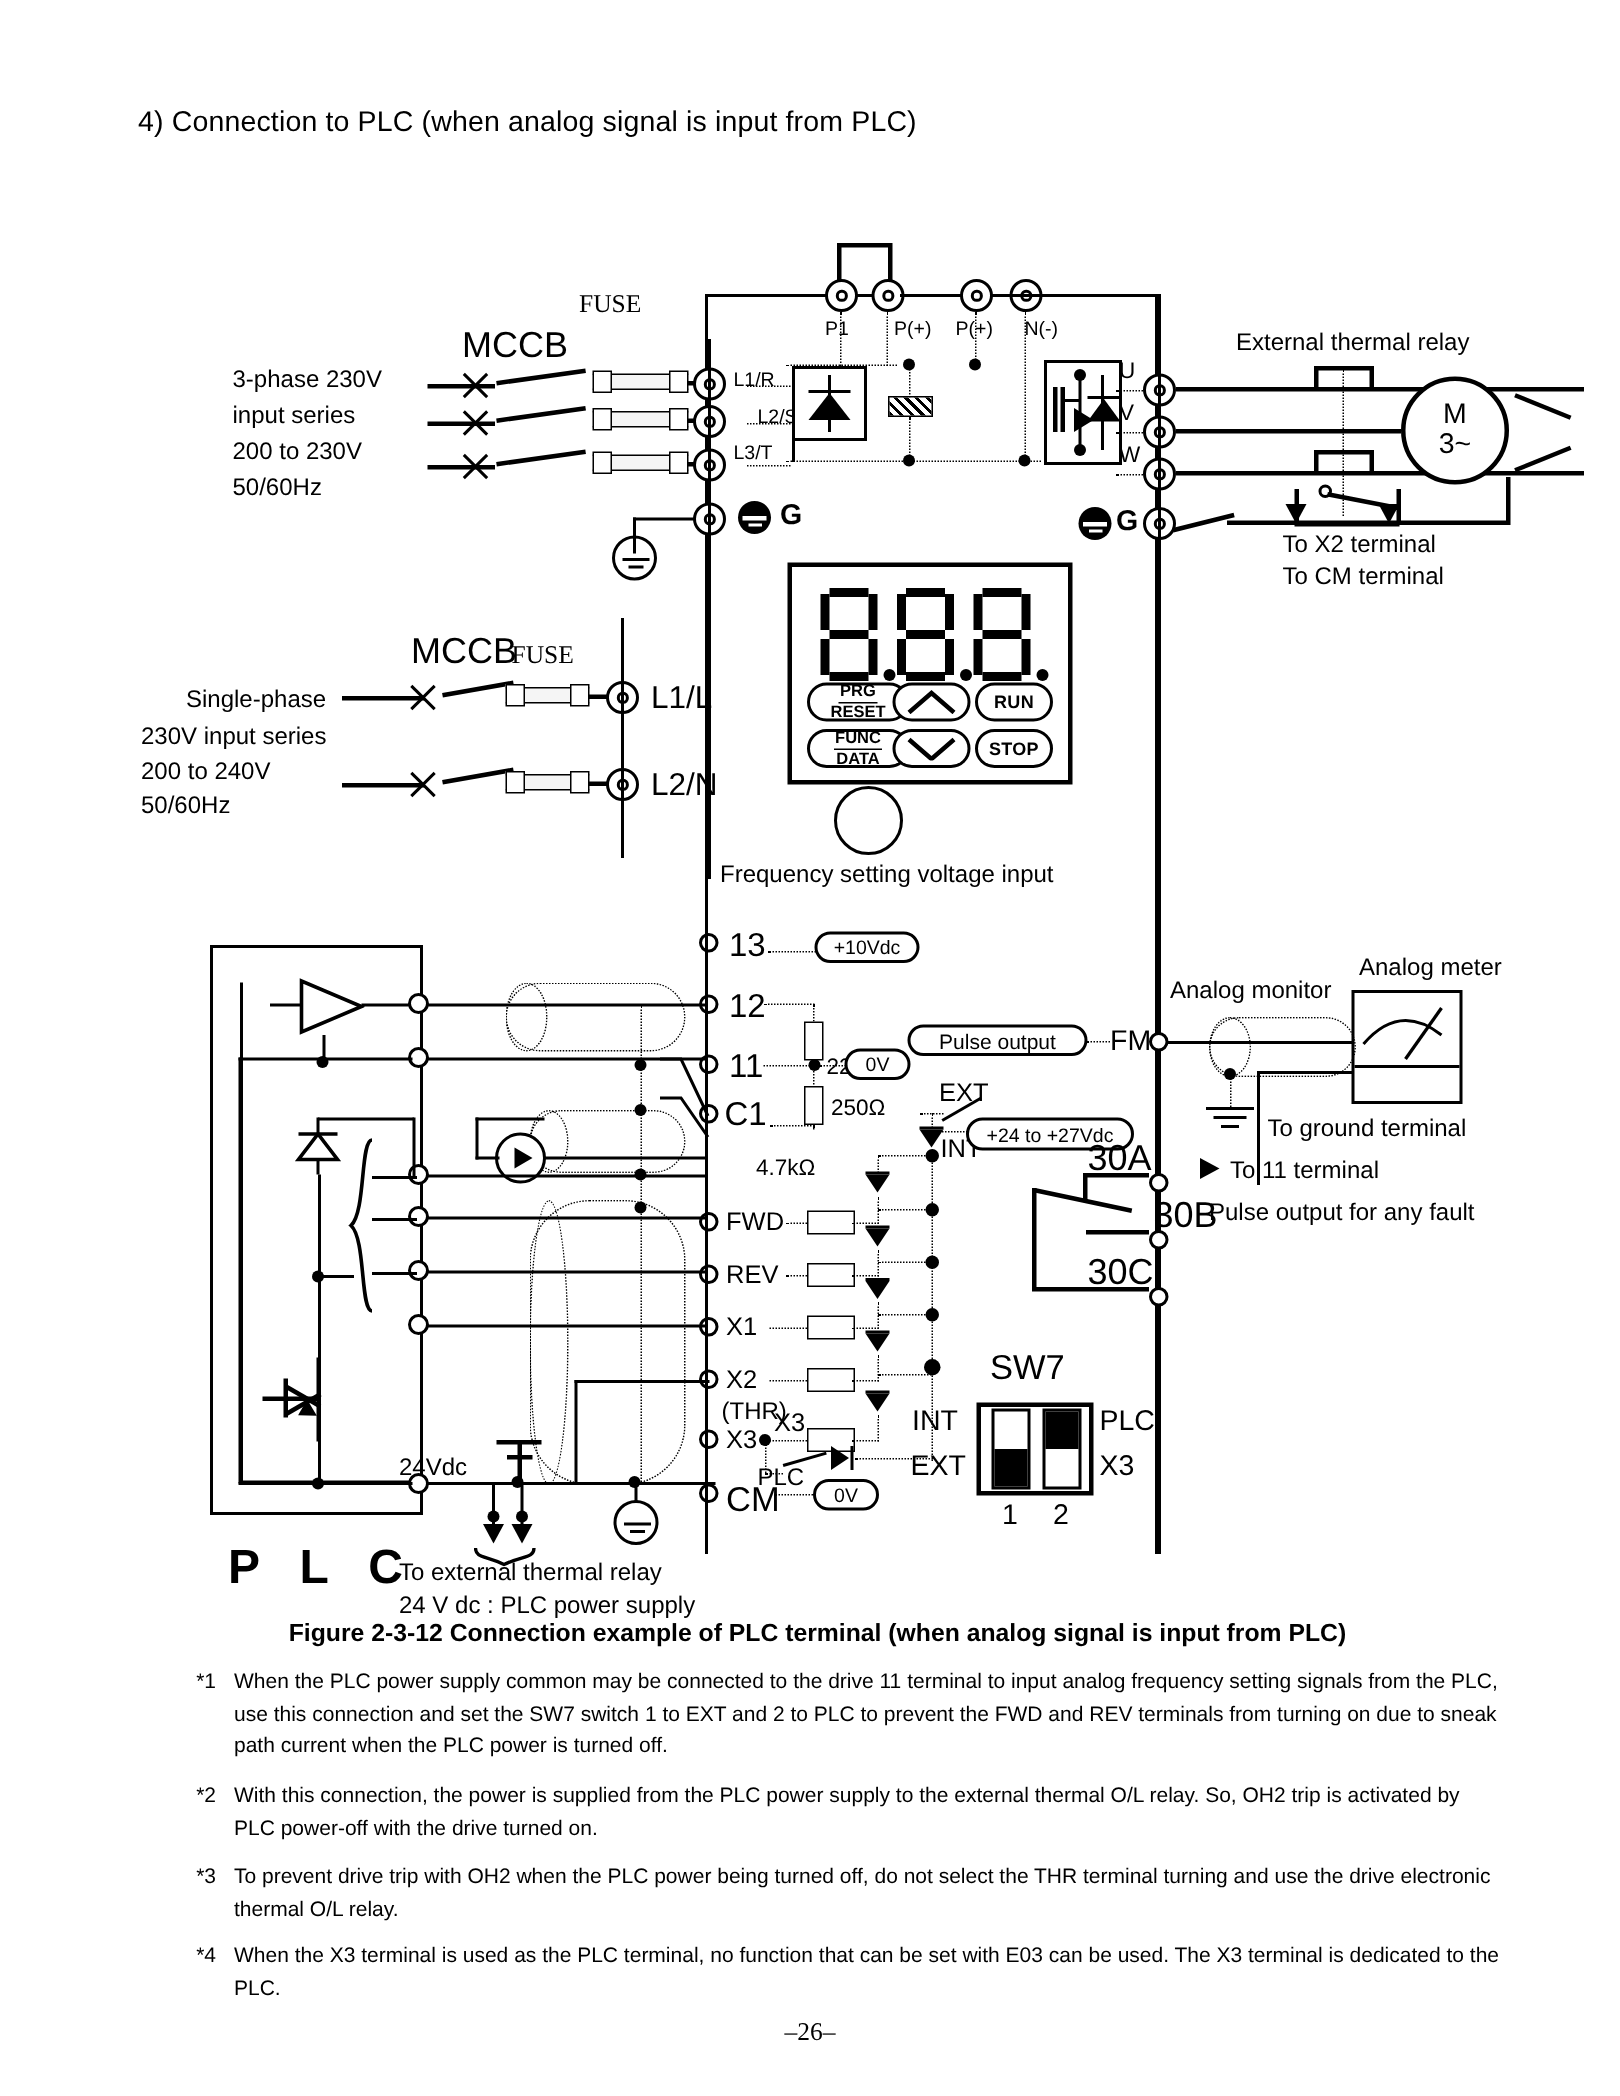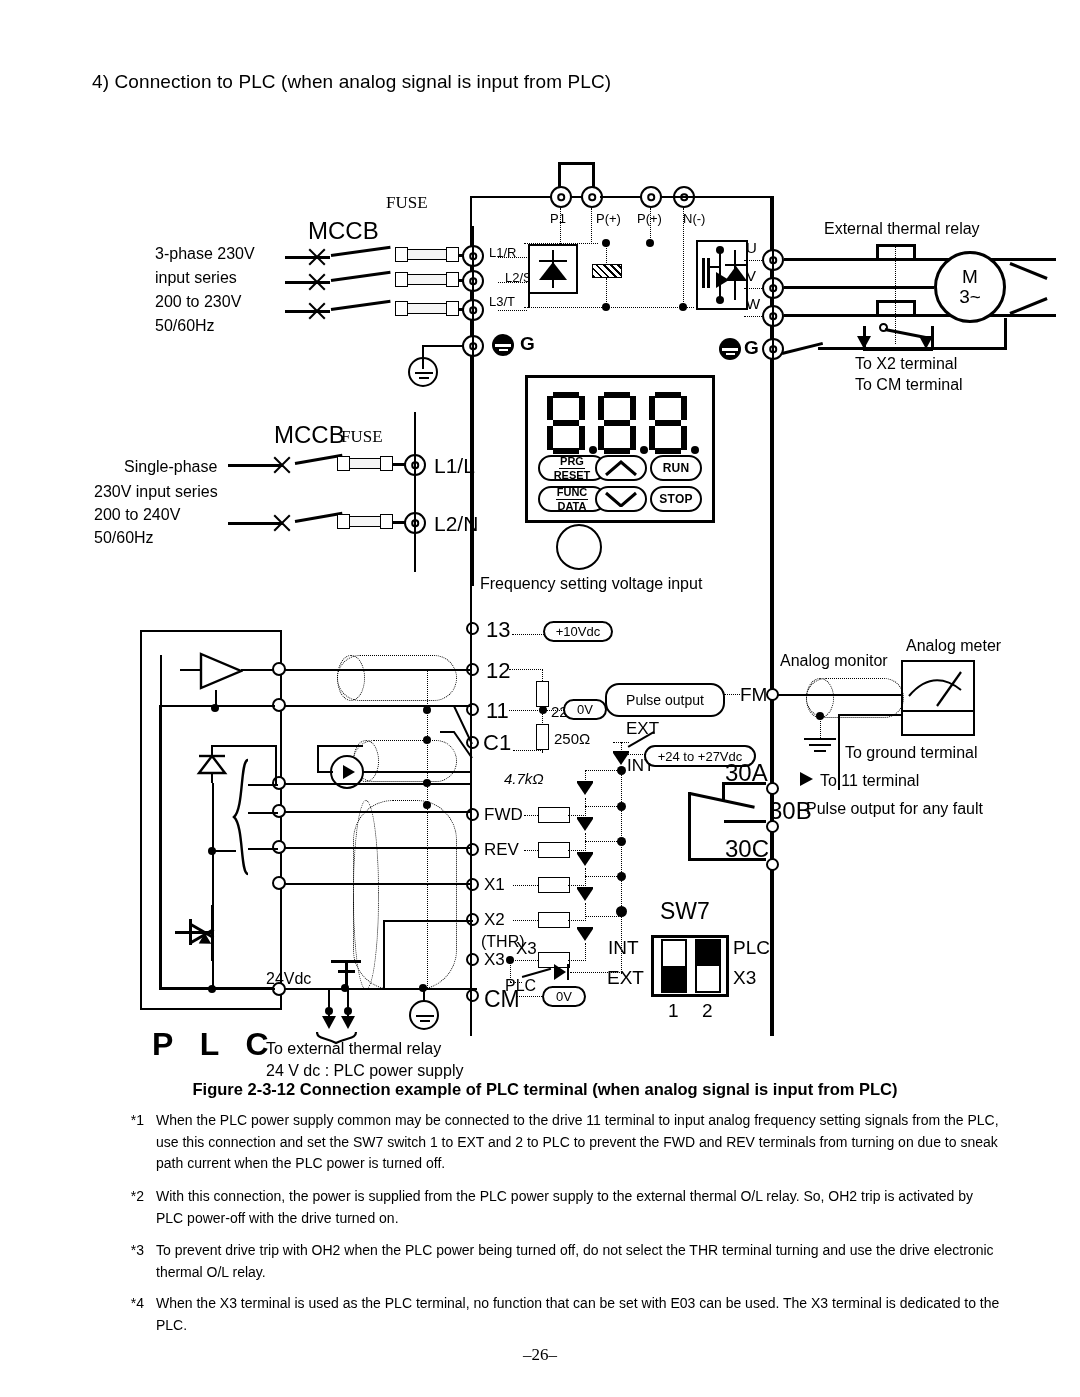--- a/index.html
+++ b/index.html
@@ -627,21 +627,21 @@
 <div class="vdot" style="left:542px; top:707px; height:18px;"></div>
 
 <div class="resistor" style="left:536px; top:724px; width:13px; height:26px;"></div>
 <div class="lbl" style="left:554px; top:731px; font-size:15px;">250Ω</div>
 
 <div class="opencirc" style="left:466px; top:736px; width:13px; height:13px;"></div>
 <div class="lbl" style="left:483px; top:731px; font-size:22px;">C1</div>
 <div class="hdot" style="left:513px; top:750px; width:30px;"></div>
 <div class="vdot" style="left:542px; top:750px; height:2px;"></div>
 
-<div class="lbl" style="left:504px; top:771px; font-size:15px;font-style:italic;">4.7kΩ</div>
+<div class="lbl" style="left:504px; top:771px; font-size:15px;">4.7kΩ</div>
 
 <div class="opencirc" style="left:466px; top:808px; width:13px; height:13px;"></div>
 <div class="lbl lbl-md" style="left:484px; top:806px; font-size:17px;">FWD</div>
 <div class="hdot" style="left:524px; top:815px; width:20px;"></div>
 <div class="resistor" style="left:538px; top:807px; width:32px; height:16px;"></div>
 <div class="hdot" style="left:568px; top:815px; width:18px;"></div>
 <div class="vdot" style="left:585px; top:798px; height:18px;"></div>
 <div class="diode-d" style="left:577px; top:780px;">
     <div class="bar"></div>
     <div class="tri"></div>
@@ -729,21 +729,21 @@
     <div class="tri"></div>
   </div>
 <div class="vdot" style="left:621px; top:742px; height:10px;"></div>
 <div class="hline-thin" style="left:628px; top:746px; width:30px; transform:rotate(-30deg); transform-origin:left center;"></div>
 <div class="hdot" style="left:613px; top:742px; width:16px;"></div>
 <div class="lbl" style="left:626px; top:720px; font-size:17px;">EXT</div>
 <div class="lbl" style="left:627px; top:757px; font-size:17px;">INT</div>
 <div class="hdot" style="left:628px; top:754px; width:17px;"></div>
 <div class="bubble" style="left:644px; top:745px; width:112px; height:22px;">+24 to +27Vdc</div>
 
-<div class="bubble" style="left:605px; top:683px; width:120px; height:34px; font-size:14px;">Pulse output</div>
+<div class="bubble" style="left:605px; top:683px; width:120px; height:21px; font-size:14px;border-radius:11px;">Pulse output</div>
 <div class="hdot" style="left:724px; top:694px; width:16px;"></div>
 <div class="lbl" style="left:740px; top:685px; font-size:19px;">FM</div>
 <div class="opencirc" style="left:766px; top:688px; width:13px; height:13px;"></div>
 
 <div class="lbl" style="left:725px; top:760px; font-size:24px;">30A</div>
 <div class="lbl" style="left:725px; top:798px; font-size:24px;margin-left:44px;">30B</div>
 <div class="lbl" style="left:725px; top:836px; font-size:24px;">30C</div>
 
 <div class="opencirc" style="left:766px; top:782px; width:13px; height:13px;"></div>
 <div class="opencirc" style="left:766px; top:820px; width:13px; height:13px;"></div>

